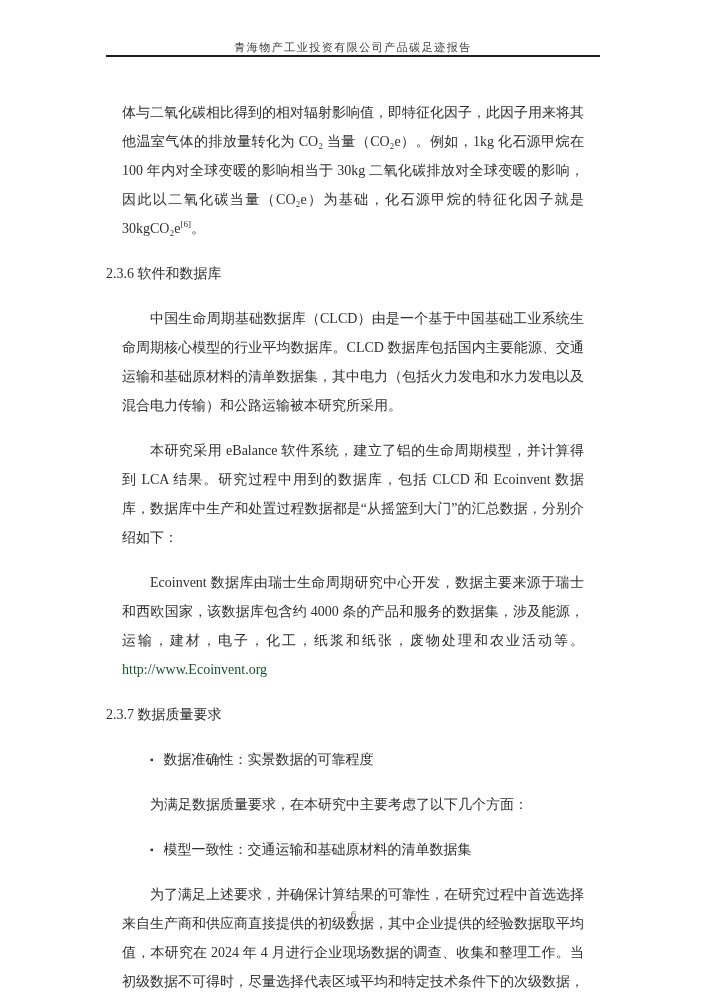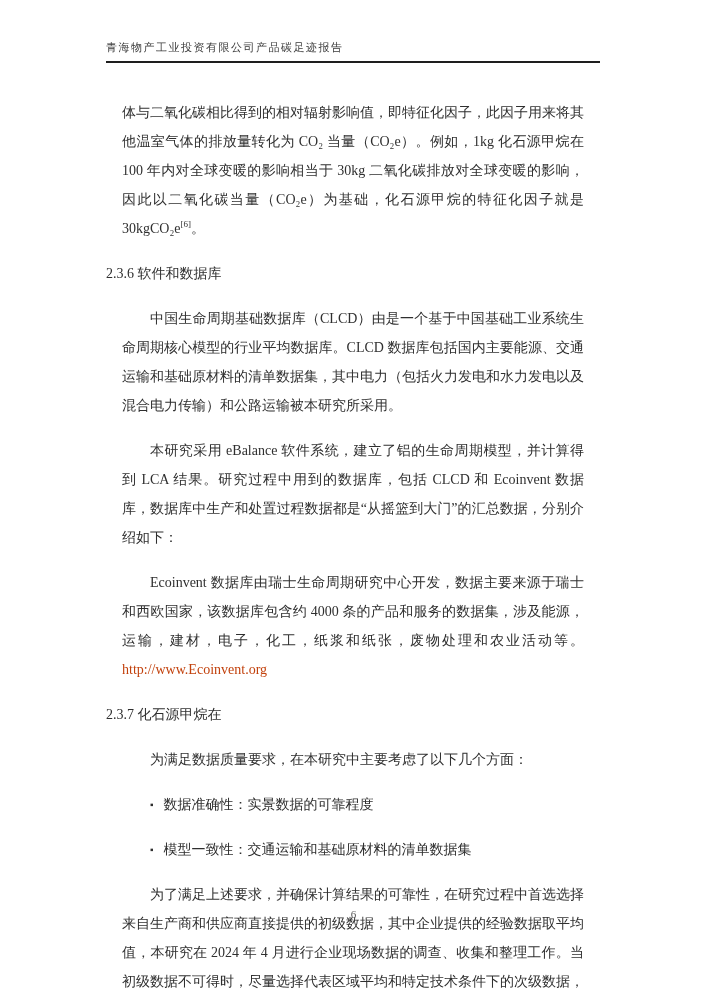--- a/index.html
+++ b/index.html
@@ -9,23 +9,22 @@
     height: 999px;
     background: #ffffff;
     overflow: hidden;
     font-family: "Liberation Serif", "DejaVu Serif", serif;
   }
   .doc-header {
     position: absolute;
     top: 40px;
     left: 106px;
     width: 494px;
-    text-align: left;
+    text-align: center;
     border-bottom: 2px solid #1e1e1e;
-    padding-bottom: 6px;
   }
   .doc-header-title {
     font-size: 11px;
     color: #3a3a3a;
     letter-spacing: 1.5px;
   }
   .doc-body {
     position: absolute;
     top: 82px;
     left: 106px;
@@ -48,21 +47,21 @@
     font-size: 9px;
     line-height: 0;
     vertical-align: 6px;
   }
   .bullet-marker {
     font-size: 10px;
     margin-right: 10px;
     vertical-align: 1px;
     color: #2f2f2f;
   }
-  .url { color: #c2410c; text-decoration: none; }
+  .url { color: #14532d; text-decoration: none; }
   .page-number {
     position: absolute;
     top: 908px;
     left: 0;
     width: 707px;
     text-align: center;
     font-size: 11px;
     color: #555555;
   }
 </style>
@@ -80,25 +79,25 @@
     <p class="para"><span>体与二氧化碳相比得到的相对辐射影响值，即特征化因子，此因子用来将其他温室气体的排放量转化为 CO₂ 当量（CO₂e）。例如，1kg 化石源甲烷在 100 年内对全球变暖的影响相当于 30kg 二氧化碳排放对全球变暖的影响，因此以二氧化碳当量（CO₂e）为基础，化石源甲烷的特征化因子就是 30kgCO₂e</span><sup class="fnref">[6]</sup><span>。</span></p>
 
     <h2 class="heading">2.3.6 软件和数据库</h2>
 
     <p class="para indent">中国生命周期基础数据库（CLCD）由是一个基于中国基础工业系统生命周期核心模型的行业平均数据库。CLCD 数据库包括国内主要能源、交通运输和基础原材料的清单数据集，其中电力（包括火力发电和水力发电以及混合电力传输）和公路运输被本研究所采用。</p>
 
     <p class="para indent">本研究采用 eBalance 软件系统，建立了铝的生命周期模型，并计算得到 LCA 结果。研究过程中用到的数据库，包括 CLCD 和 Ecoinvent 数据库，数据库中生产和处置过程数据都是“从摇篮到大门”的汇总数据，分别介绍如下：</p>
 
     <p class="para indent"><span>Ecoinvent 数据库由瑞士生命周期研究中心开发，数据主要来源于瑞士和西欧国家，该数据库包含约 4000 条的产品和服务的数据集，涉及能源，运输，建材，电子，化工，纸浆和纸张，废物处理和农业活动等。</span><span class="url">http://www.Ecoinvent.org</span></p>
 
-    <h2 class="heading">2.3.7 化石源甲烷在</h2>
+    <h2 class="heading">2.3.7 数据质量要求</h2>
+
+    <p class="para indent"><span class="bullet-marker">▪</span><span>数据准确性：实景数据的可靠程度</span></p>
 
     <p class="para indent">为满足数据质量要求，在本研究中主要考虑了以下几个方面：</p>
-
-    <p class="para indent"><span class="bullet-marker">▪</span><span>数据准确性：实景数据的可靠程度</span></p>
 
 
     <p class="para indent"><span class="bullet-marker">▪</span><span>模型一致性：交通运输和基础原材料的清单数据集</span></p>
 
     <p class="para indent">为了满足上述要求，并确保计算结果的可靠性，在研究过程中首选选择来自生产商和供应商直接提供的初级数据，其中企业提供的经验数据取平均值，本研究在 2024 年 4 月进行企业现场数据的调查、收集和整理工作。当初级数据不可得时，尽量选择代表区域平均和特定技术条件下的次级数据，次级数据大部分选择来自 CLCD 数据库和 Ecoinvent 数据库；当目前数据库中没有完全一致的次级数据时，采用近似替代的方式选择 CLCD 数据库和 Ecoinvent 数据库中数据。数据库的数据是经严格审查，并广泛应用于国际上的 LCA 研究。</p>
 
   </main>
 
   <footer class="page-number">6</footer>
 

